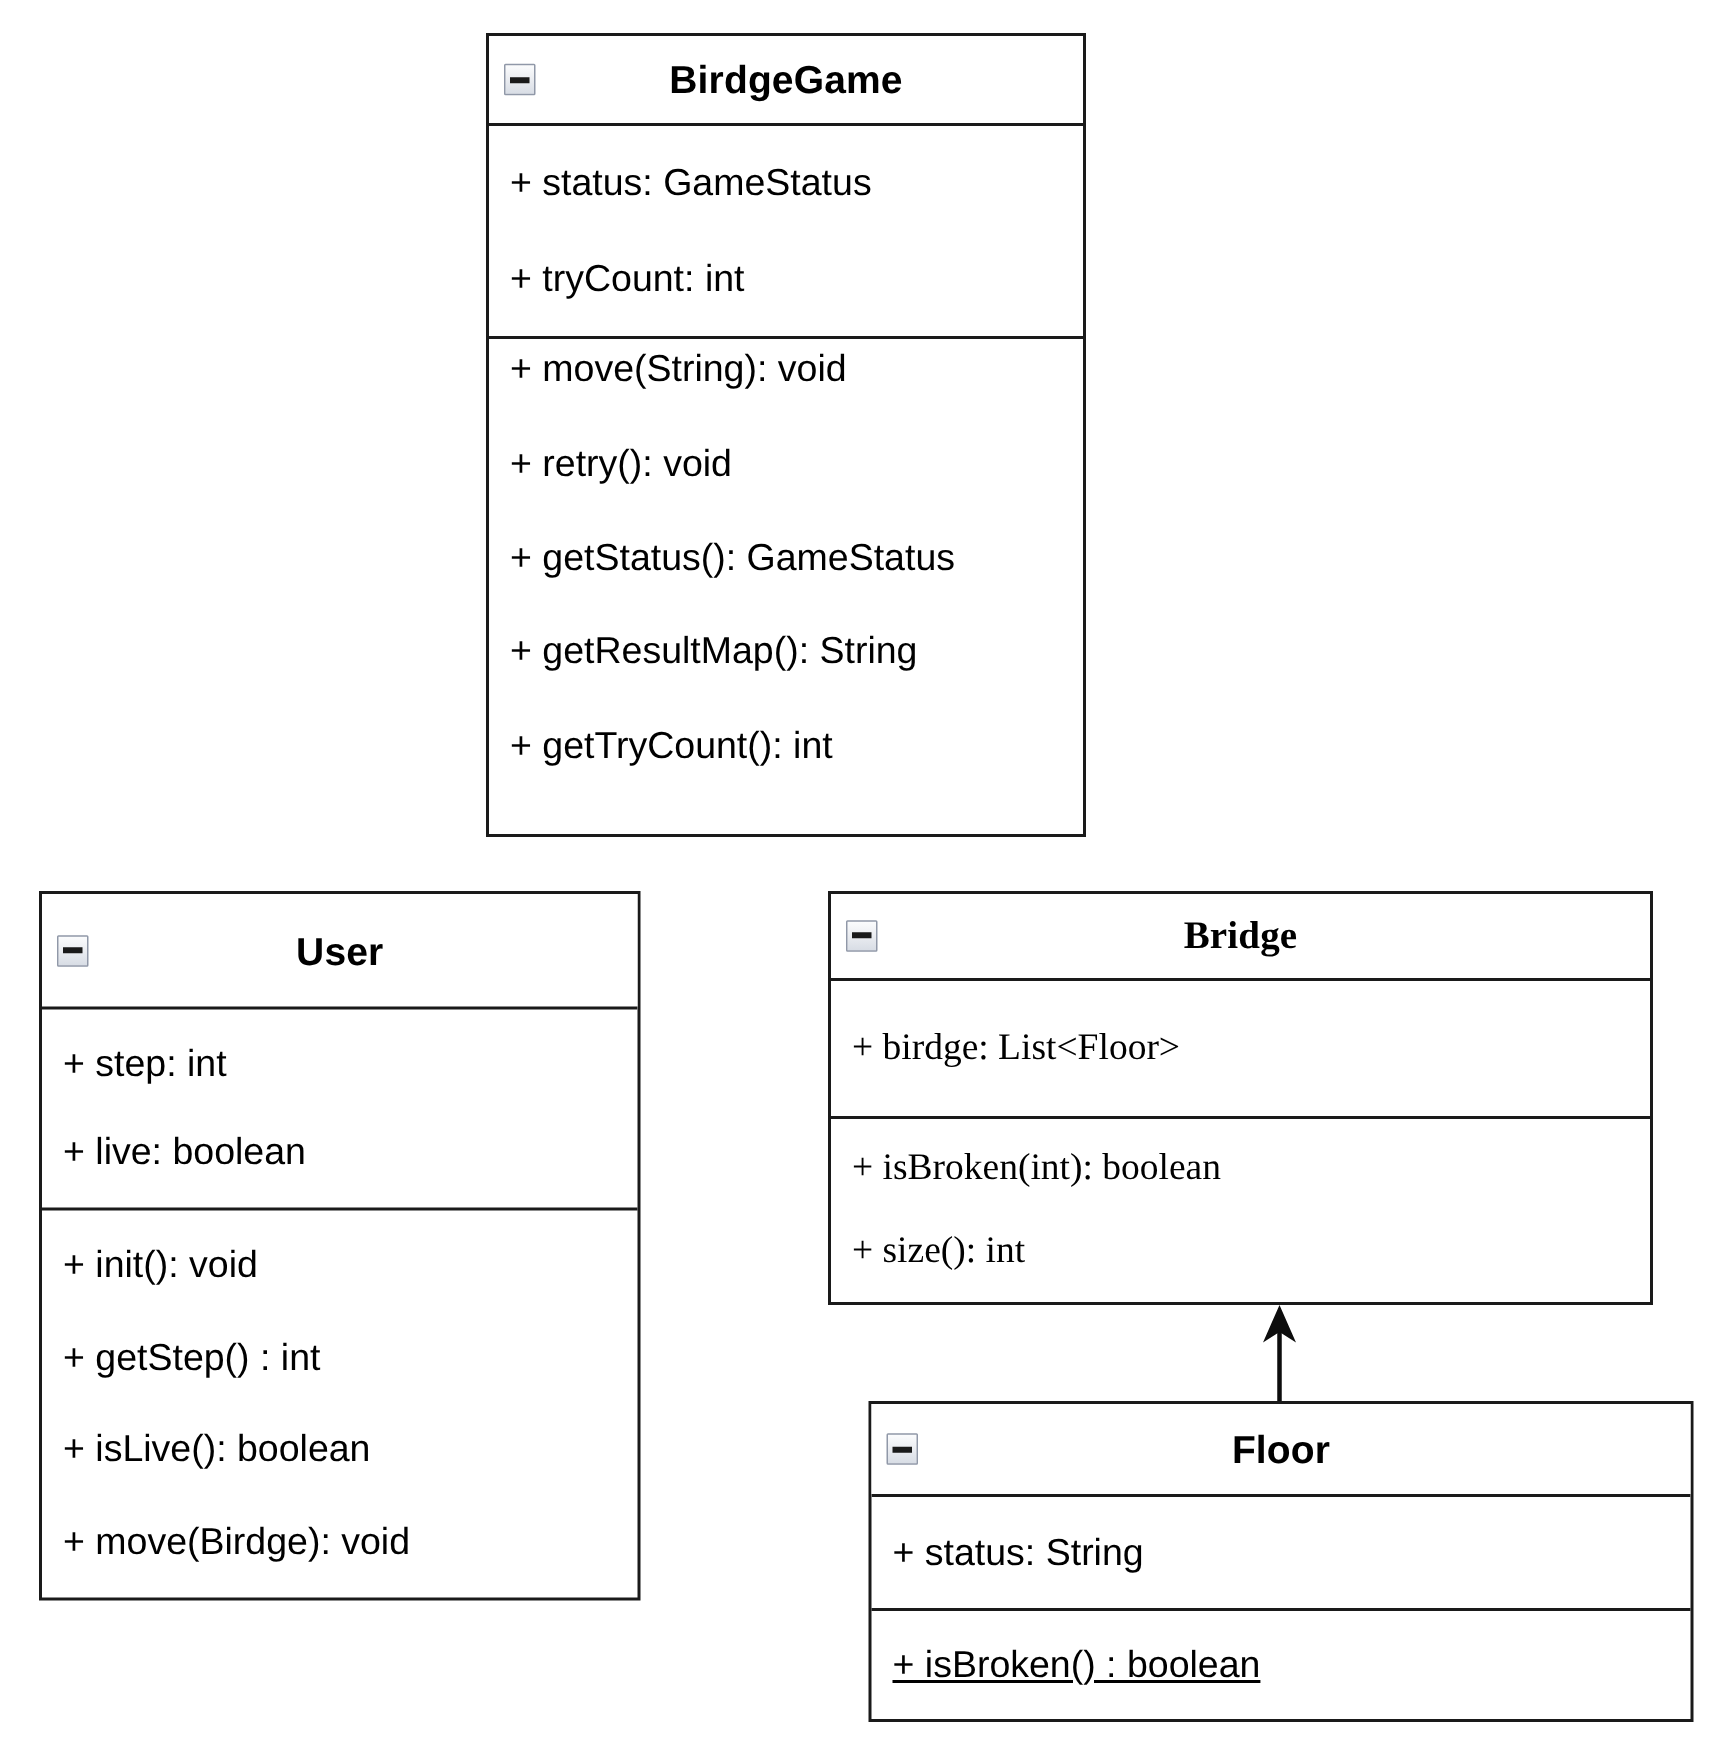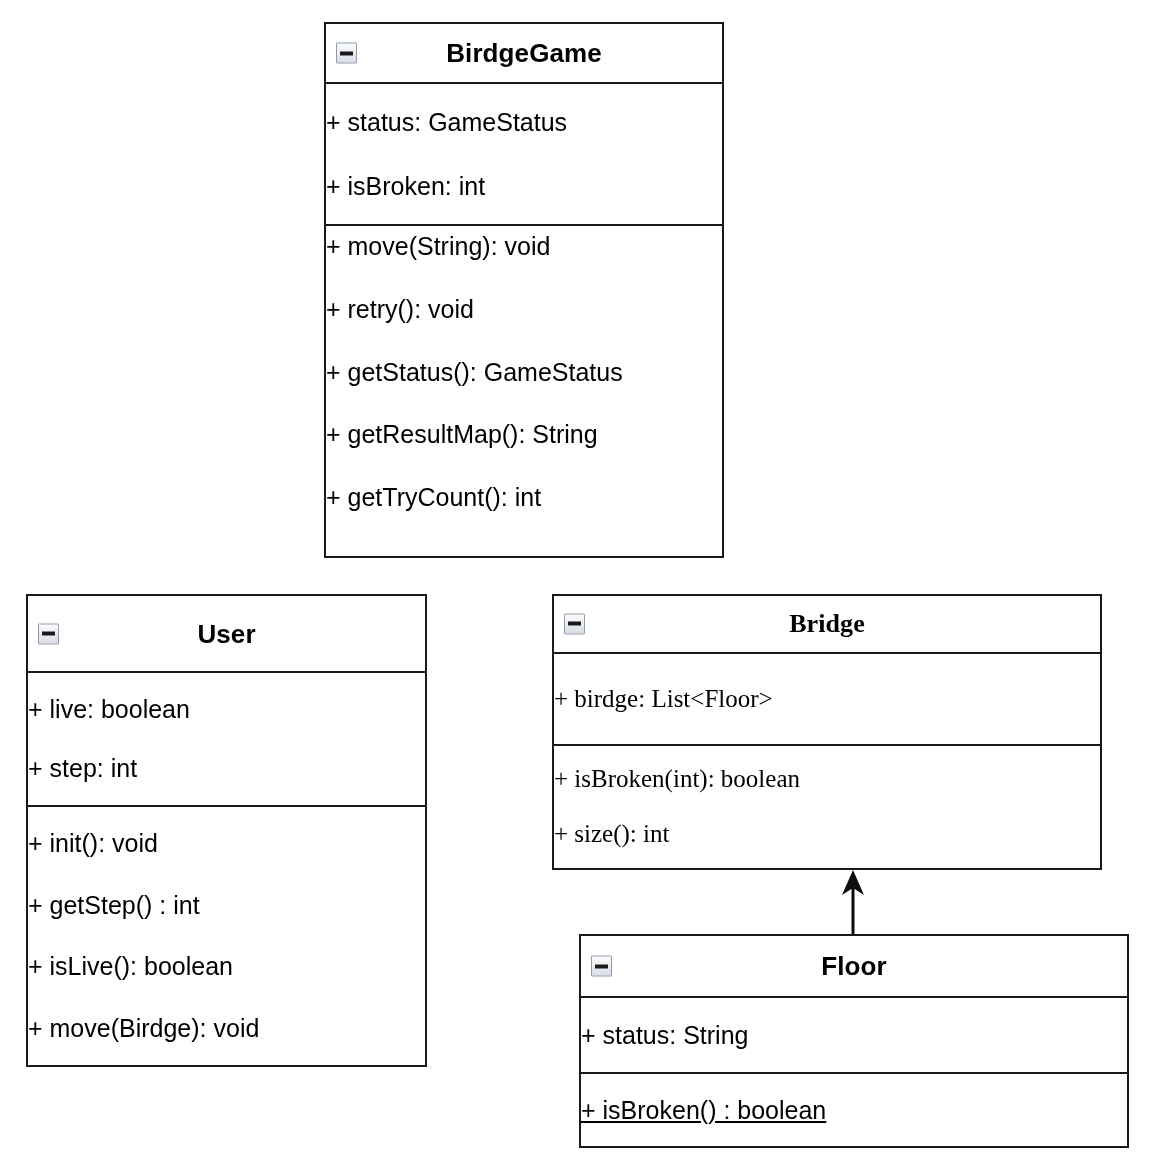--- a/index.html
+++ b/index.html
@@ -83,20 +83,21 @@
     justify-content: space-around;
     padding: 6px 0;
   }
   .uml-section + .uml-section {
     border-top: 2px solid #1a1a1a;
   }
 
   .uml-member {
     font-size: 25px;
     line-height: 1.15;
+    padding-left: 14px;
     white-space: nowrap;
     color: #000000;
   }
 
   
   .connector {
     position: absolute;
   }
   .connector .shaft {
     position: absolute;
@@ -119,41 +120,41 @@
 
   <div class="uml-class" style="left:324px; top:22px; width:400px; height:536px;">
     <div class="uml-header" style="height:60px;">
       <span class="collapse-icon">
         <span class="bar"></span>
       </span>
       <span class="uml-title">BirdgeGame</span>
     </div>
     <div class="uml-section" style="height:140px;">
       <div class="uml-member">+ status: GameStatus</div>
-      <div class="uml-member">+ isBroken: int</div>
+      <div class="uml-member">+ tryCount: int</div>
     </div>
     <div class="uml-section" style="height:252px;gap:34px;">
       <div class="uml-member">+ move(String): void</div>
       <div class="uml-member">+ retry(): void</div>
       <div class="uml-member">+ getStatus(): GameStatus</div>
       <div class="uml-member">+ getResultMap(): String</div>
       <div class="uml-member">+ getTryCount(): int</div>
     </div>
   </div>
 
   <div class="uml-class" style="left:26px; top:594px; width:401px; height:473px;">
     <div class="uml-header" style="height:80px;">
       <span class="collapse-icon">
         <span class="bar"></span>
       </span>
       <span class="uml-title">User</span>
     </div>
     <div class="uml-section" style="height:136px;">
+      <div class="uml-member">+ step: int</div>
       <div class="uml-member">+ live: boolean</div>
-      <div class="uml-member">+ step: int</div>
     </div>
     <div class="uml-section" style="height:270px;">
       <div class="uml-member">+ init(): void</div>
       <div class="uml-member">+ getStep() : int</div>
       <div class="uml-member">+ isLive(): boolean</div>
       <div class="uml-member">+ move(Birdge): void</div>
     </div>
   </div>
 
   <div class="uml-class" style="left:552px; top:594px; width:550px; height:276px;font-family:Liberation Serif, serif;">

